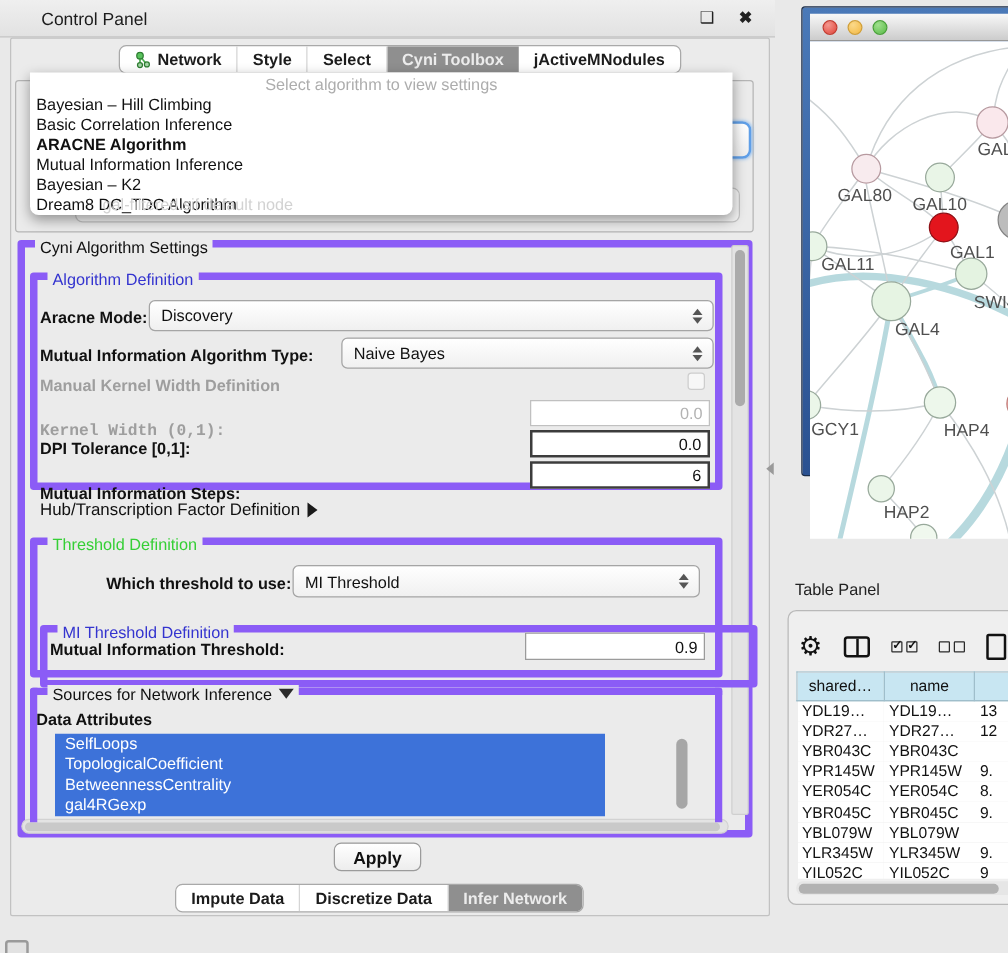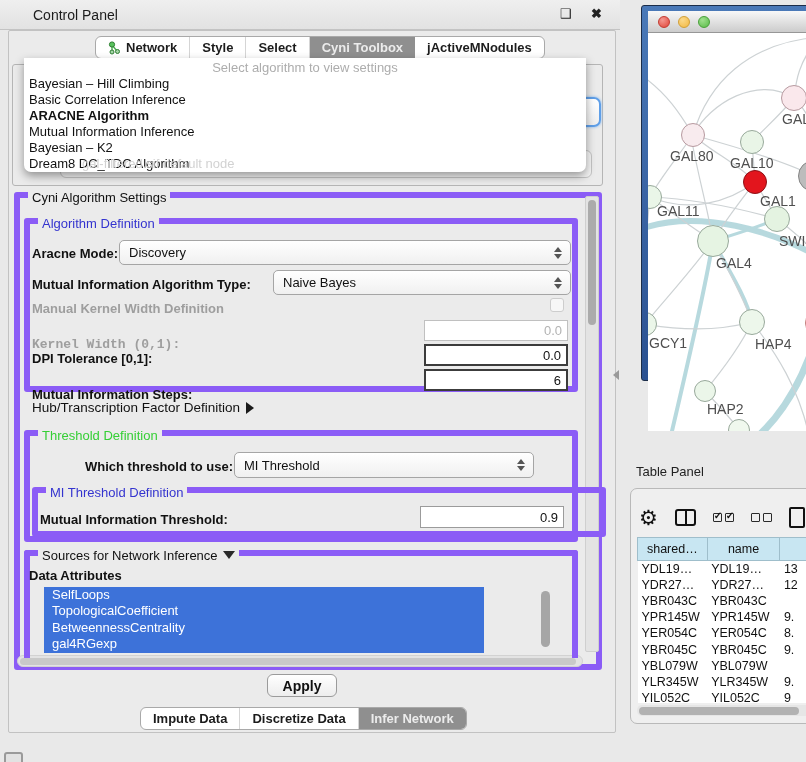--- a/index.html
+++ b/index.html
@@ -195,28 +195,28 @@
 </div>
 
 <span class="lbl" style="left:32px;top:400px;font-weight:normal;font-size:13.5px;">
   <span>Hub/Transcription Factor Definition</span><span class="arrow-right"></span>
 </span>
 
 <div class="groupbox" style="left:24px;top:430px;width:554px;height:112px;">
   <span class="gtitle green">Threshold Definition</span>
 </div>
 <span class="lbl" style="left:85px;top:459px;">Which threshold to use:</span>
-<div class="combo" style="left:234px;top:452px;width:300px;height:26px;">
+<div class="combo" style="left:234px;top:452px;width:326px;height:26px;">
   <span>MI Threshold</span>
   <span class="spinner">
       <i class="up"></i>
       <i class="dn"></i>
     </span>
 </div>
-<div class="groupbox" style="left:32px;top:487px;width:574px;height:50px;">
+<div class="groupbox" style="left:32px;top:500px;width:574px;height:50px;">
   <span class="gtitle blue">MI Threshold Definition</span>
 </div>
 <span class="lbl" style="left:40px;top:512px;">Mutual Information Threshold:</span>
 <div class="tfield" style="left:420px;top:506px;width:144px;height:22px;border-width:1px;border-color:#9b9b9b;">
   <span>0.9</span>
 </div>
 
 <div class="groupbox" style="left:24px;top:550px;width:554px;height:108px;border-bottom:none;border-radius:3px 3px 0 0;">
   <span class="gtitle">
     <span>Sources for Network Inference</span><span class="arrow-down"></span>

